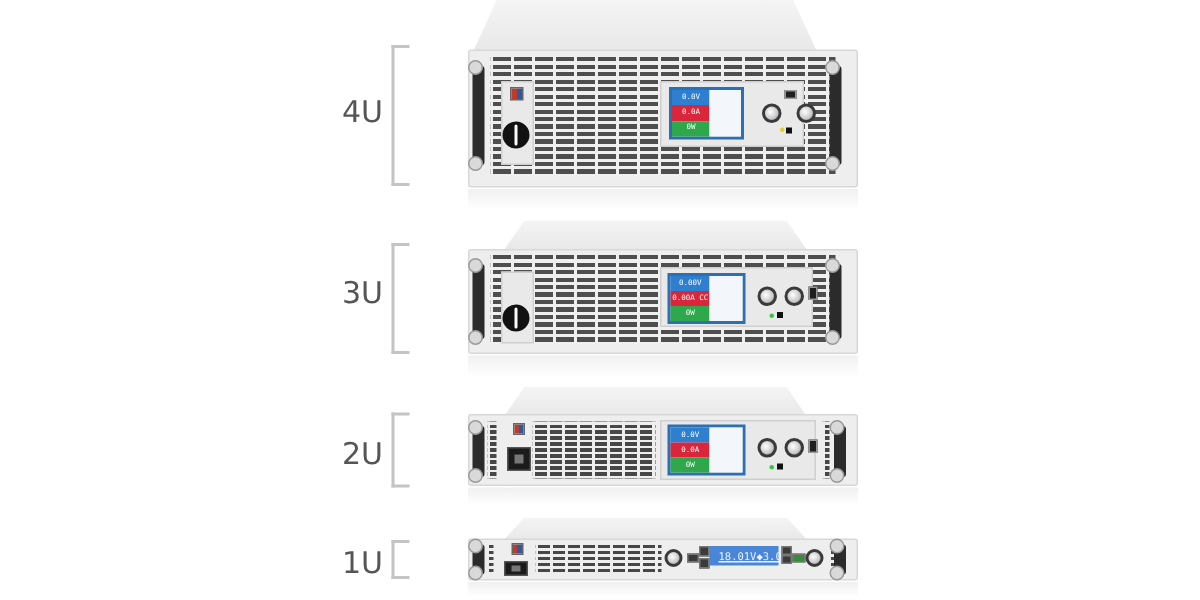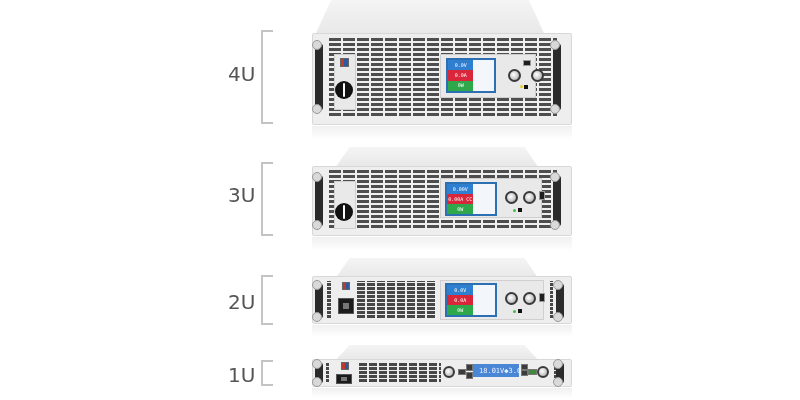--- a/index.html
+++ b/index.html
@@ -19,21 +19,21 @@
   .screen{position:absolute;background:#dfe9f2;border:2px solid #2d6fb3;box-sizing:border-box;display:flex;}
   .screen .left{width:55%;display:flex;flex-direction:column;}
   .screen .row{flex:1;color:#fff;font-size:5px;display:flex;align-items:center;justify-content:center;font-family:"DejaVu Sans Mono",monospace;line-height:1;}
   .screen .right{flex:1;background:#f3f6fa;position:relative;}
   .knob{position:absolute;border-radius:50%;background:radial-gradient(circle at 40% 40%,#ffffff,#c8c8c8 60%,#7a7a7a);border:2px solid #3a3a3a;box-sizing:border-box;}
   .switch-rot{position:absolute;border-radius:50%;background:#111;}
   .switch-rot::after{content:"";position:absolute;left:42%;top:10%;width:16%;height:80%;background:#fafafa;border-radius:2px;}
   .switch-rocker{position:absolute;background:#1b1b1b;border:1px solid #555;}
   .switch-rocker::after{content:"";position:absolute;left:30%;top:30%;width:40%;height:40%;background:#777;}
   .logo{position:absolute;background:linear-gradient(90deg,#c0392b 50%,#2c5aa0 50%);border:1px solid #666;}
-  .lcd1u{position:absolute;background:#4a86d6;color:#e9f3ff;font-family:"DejaVu Sans Mono",monospace;font-size:7px;display:flex;align-items:center;padding:0 6px;box-sizing:border-box;}
+  .lcd1u{position:absolute;background:#4a86d6;color:#e9f3ff;font-family:"DejaVu Sans Mono",monospace;font-size:7px;display:flex;align-items:center;padding:0 6px;box-sizing:border-box;text-decoration:underline;}
   .btn1u{position:absolute;background:#3b3b3b;border:1px solid #777;}
   .led{position:absolute;width:3px;height:3px;border-radius:50%;}
   .usb{position:absolute;background:#1e1e1e;border:1px solid #999;}
 </style>
 </head>
 <body>
 
 <div class="label" style="left:228px;top:62px;">4U</div>
 <div class="bracket" style="left:261px;top:30px;height:90px;"></div>
 <div class="unit">

